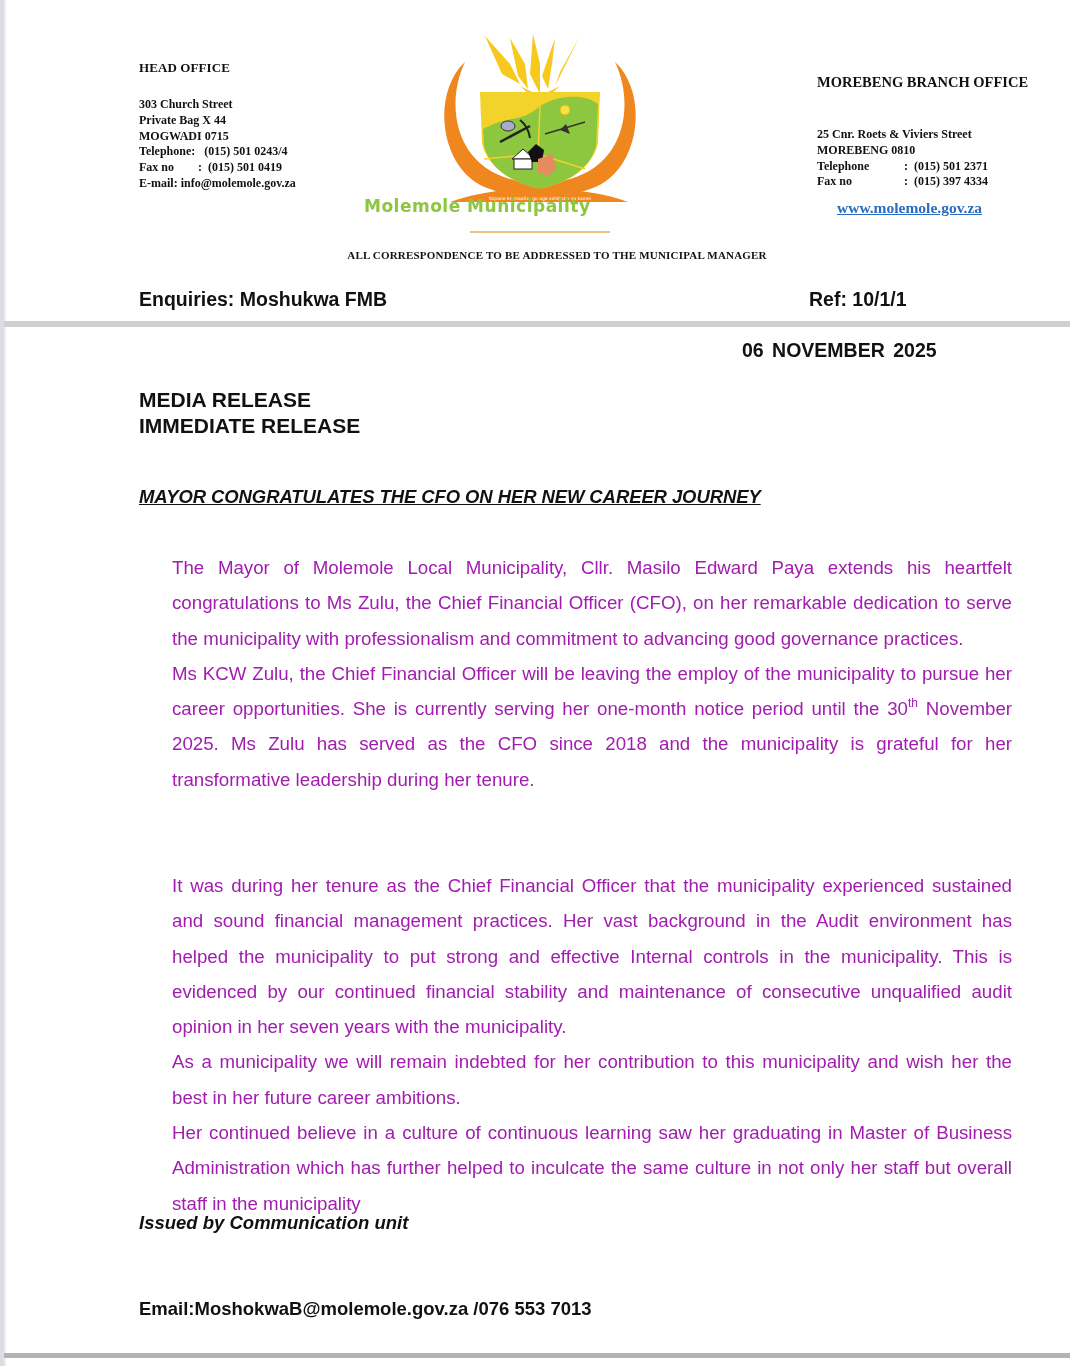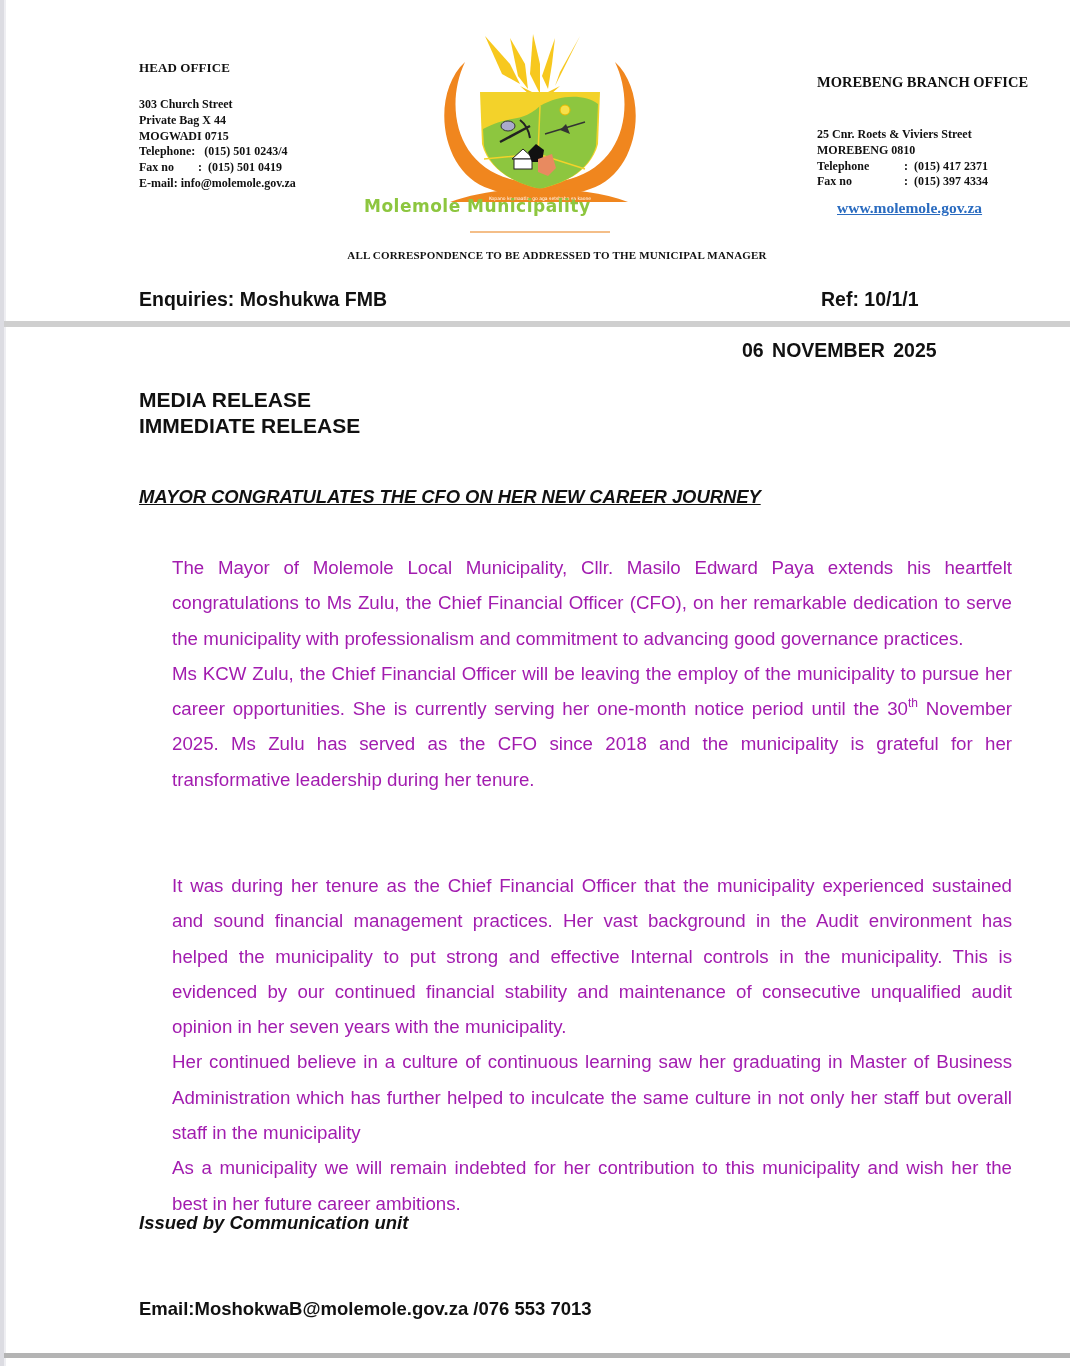--- a/index.html
+++ b/index.html
@@ -27,21 +27,21 @@
   .branch-office .addr { margin-top: 36px; }
   .branch-office .addr .lbl { width: 87px; }
   .website { position: absolute; left: 837px; top: 199px; font-family: "Liberation Serif", serif; font-weight: bold; font-size: 15.5px; color: #2b6cc0; text-decoration: underline; }
 
   .logo { position: absolute; left: 370px; top: 34px; width: 340px; height: 200px; }
   .logo-text { position: absolute; left: 364px; top: 196px; font-family: "DejaVu Sans", sans-serif; font-size: 17px; color: #8dc63f; letter-spacing: 0.5px; white-space: nowrap; font-weight: bold; }
 
   .correspondence { position: absolute; left: 0; width: 1114px; top: 249px; text-align: center; font-size: 11px; font-family: "Liberation Serif", serif; font-weight: bold; letter-spacing: 0.2px; }
 
   .enquiries { position: absolute; left: 139px; top: 288px; font-size: 19.5px; font-weight: bold; }
-  .ref { position: absolute; left: 809px; top: 288px; font-size: 19.5px; font-weight: bold; margin-left: 12px; }
+  .ref { position: absolute; left: 809px; top: 288px; font-size: 19.5px; font-weight: bold; }
   .date { position: absolute; left: 742px; top: 339px; font-size: 19.5px; font-weight: bold; word-spacing: 3px; }
 
   .release { position: absolute; left: 139px; top: 387px; font-size: 21px; font-weight: bold; line-height: 26px; }
   .headline { position: absolute; left: 139px; top: 486px; font-size: 18.5px; font-weight: bold; font-style: italic; text-decoration: underline; letter-spacing: -0.1px; }
 
   .body { position: absolute; left: 139px; width: 840px; font-size: 18.7px; line-height: 35.3px; text-align: justify; color: #a21caf; margin-left: 33px; }
   .body p { margin: 0; }
   .p1 { top: 550px; }
   .p3 { top: 868px; }
   sup { font-size: 12px; vertical-align: 8px; line-height: 0; }
@@ -101,21 +101,21 @@
   <text x="170" y="166" font-family="DejaVu Sans, sans-serif" font-size="4.5" fill="#fff" text-anchor="middle">Kopano ke maatla, go aga setshaba sa kaone</text>
   <line x1="100" y1="198" x2="240" y2="198" stroke="#f0a860" stroke-width="1.5"></line>
 </svg>
 <div class="logo-text">Molemole Municipality</div>
 
 <div class="branch-office serif">
   <div class="title">MOREBENG BRANCH OFFICE</div>
   <div class="addr">
     <div class="row"><span>25 Cnr. Roets &amp; Viviers Street</span></div>
     <div class="row"><span>MOREBENG 0810</span></div>
-    <div class="row"><span class="lbl">Telephone</span><span>:  (015) 417 2371</span></div>
+    <div class="row"><span class="lbl">Telephone</span><span>:  (015) 501 2371</span></div>
     <div class="row"><span class="lbl">Fax no</span><span>:  (015) 397 4334</span></div>
   </div>
 </div>
 <div class="website">www.molemole.gov.za</div>
 
 <div class="correspondence">ALL CORRESPONDENCE TO BE ADDRESSED TO THE MUNICIPAL MANAGER</div>
 
 <div class="enquiries">Enquiries:  Moshukwa FMB</div>
 <div class="ref">Ref: 10/1/1</div>
 
@@ -130,20 +130,20 @@
 
 <div class="headline">MAYOR CONGRATULATES THE CFO ON HER NEW CAREER JOURNEY</div>
 
 <div class="body p1">
   <p>The Mayor of Molemole Local Municipality, Cllr. Masilo Edward Paya extends his heartfelt congratulations to Ms Zulu, the Chief Financial Officer (CFO), on her remarkable dedication to serve the municipality with professionalism and commitment to advancing good governance practices.</p>
   <p><span>Ms KCW Zulu, the Chief Financial Officer will be leaving the employ of the municipality to pursue her career opportunities. She is currently serving her one-month notice period until the 30</span><sup>th</sup><span> November 2025. Ms Zulu has served as the CFO since 2018 and the municipality is grateful for her transformative leadership during her tenure.</span></p>
 </div>
 
 <div class="body p3">
   <p>It was during her tenure as the Chief Financial Officer that the municipality experienced sustained and sound financial management practices. Her vast background in the Audit environment has helped the municipality to put strong and effective Internal controls in the municipality. This is evidenced by our continued financial stability and maintenance of consecutive unqualified audit opinion in her seven years with the municipality.</p>
+  <p>As a municipality we will remain indebted for her contribution to this municipality and wish her the best in her future career ambitions.</p>
   <p>Her continued believe in a culture of continuous learning saw her graduating in Master of Business Administration which has further helped to inculcate the same culture in not only her staff but overall staff in the municipality</p>
-  <p>As a municipality we will remain indebted for her contribution to this municipality and wish her the best in her future career ambitions.</p>
 </div>
 
 <div class="issued">Issued by Communication unit</div>
 <div class="contact">Email:MoshokwaB@molemole.gov.za /076 553 7013</div>
 
 <div class="page-break bottom"></div>
 
 </body></html>

